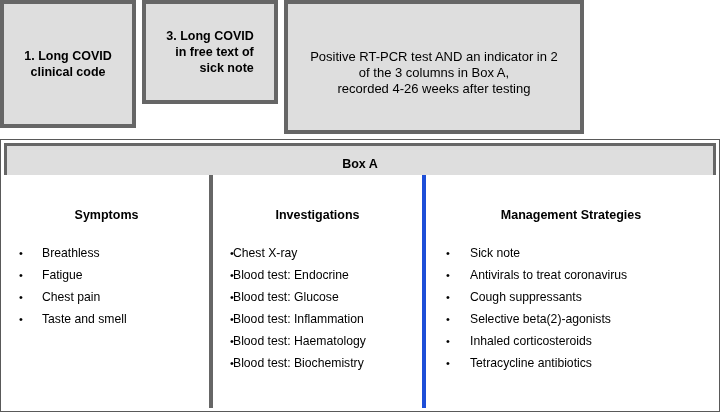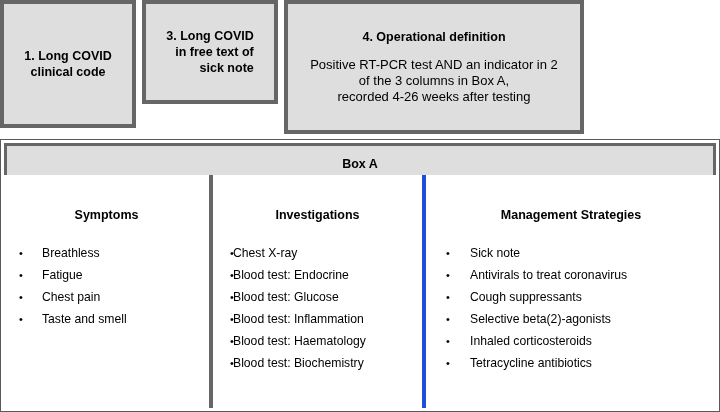--- a/index.html
+++ b/index.html
@@ -165,21 +165,20 @@
     </div>
 
 
     <div class="def-box b3">
       <div class="def-title">3. Long COVID
 in free text of
 sick note</div>
     </div>
 
     <div class="def-box b4">
-      <div class="def-title wide">4. Operational definition</div>
       <div class="def-body">Positive RT-PCR test AND an indicator in 2
 of the 3 columns in Box A,
 recorded 4-26 weeks after testing</div>
     </div>
 
   </div>
 
   <div id="box-a">
 
     <div id="box-a-header">

